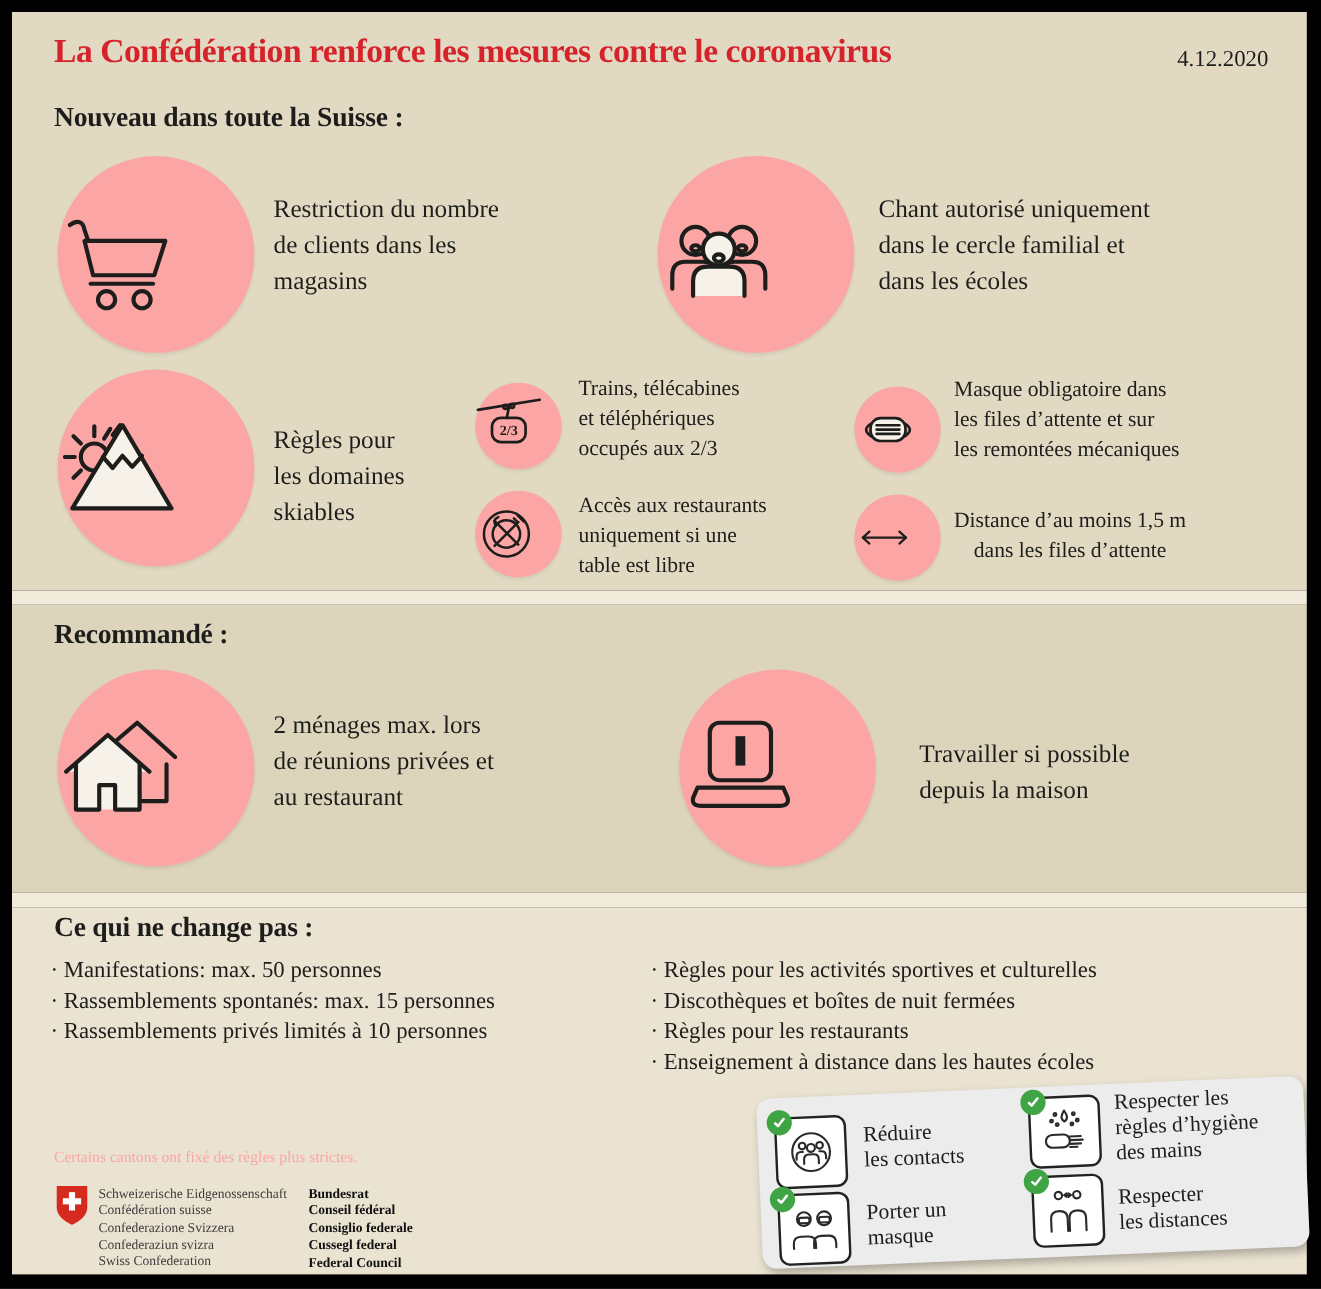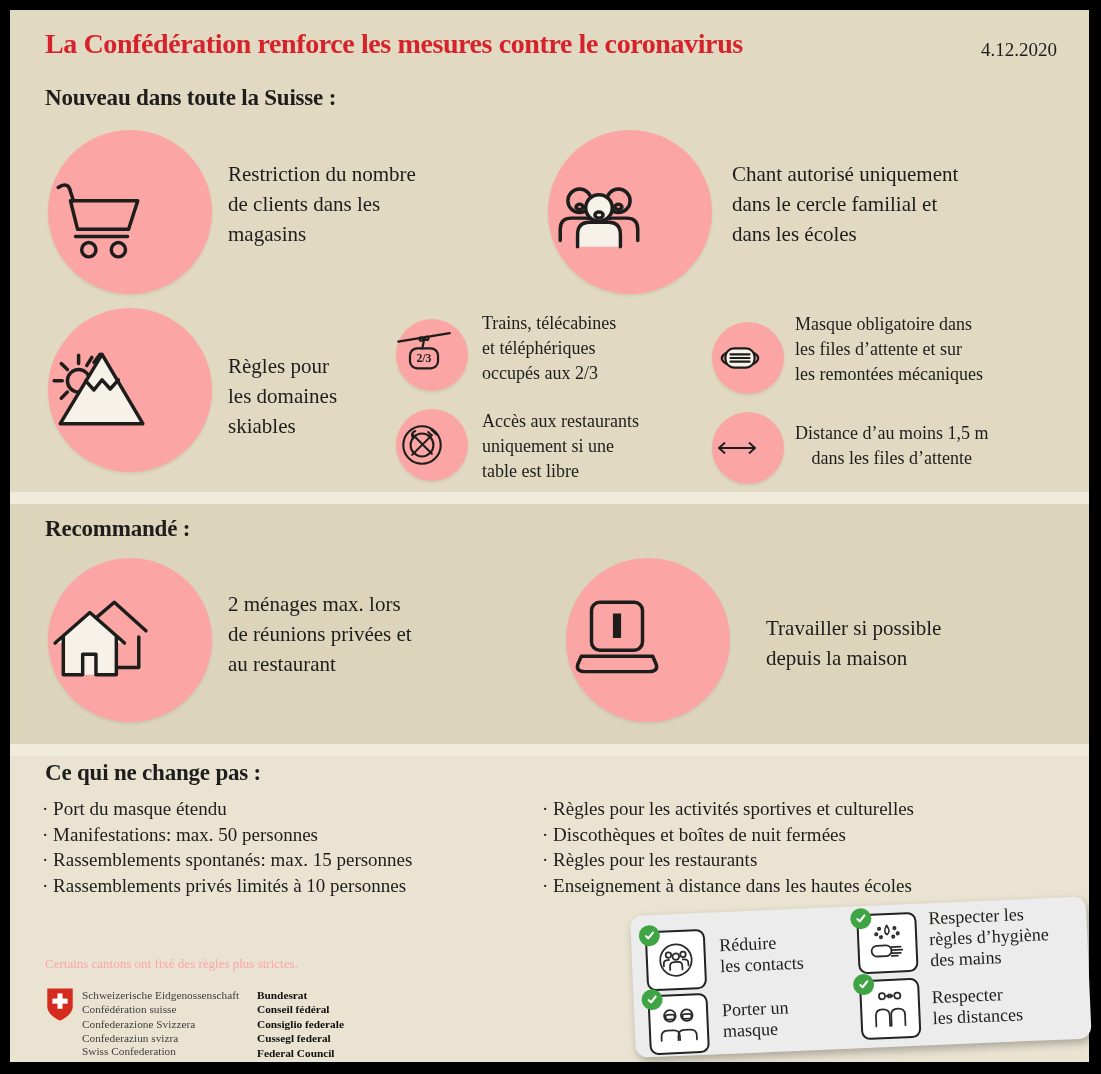--- a/index.html
+++ b/index.html
@@ -195,21 +195,20 @@
       <rect x="46" y="24" width="8" height="24" fill="#1d1d1b" stroke="none"></rect>
       <path d="M15 66 h70 l3.5 8 q2 7 -7 7 h-63 q-9 0 -7 -7 z"></path>
     </svg>
   </div>
   <div class="txt txt-lg" style="left:750px;top:613px;margin-left:16px;">Travailler si possible
 depuis la maison</div>
 
   <h2 class="h2 h-unchanged">Ce qui ne change pas :</h2>
 
   <ul class="list" style="left:42px;top:796px;">
-    <li>Port du masque étendu</li>
     <li>Manifestations: max. 50 personnes</li>
     <li>Rassemblements spontanés: max. 15 personnes</li>
     <li>Rassemblements privés limités à 10 personnes</li>
   </ul>
   <ul class="list" style="left:542px;top:796px;">
     <li>Règles pour les activités sportives et culturelles</li>
     <li>Discothèques et boîtes de nuit fermées</li>
     <li>Règles pour les restaurants</li>
     <li>Enseignement à distance dans les hautes écoles</li>
   </ul>

